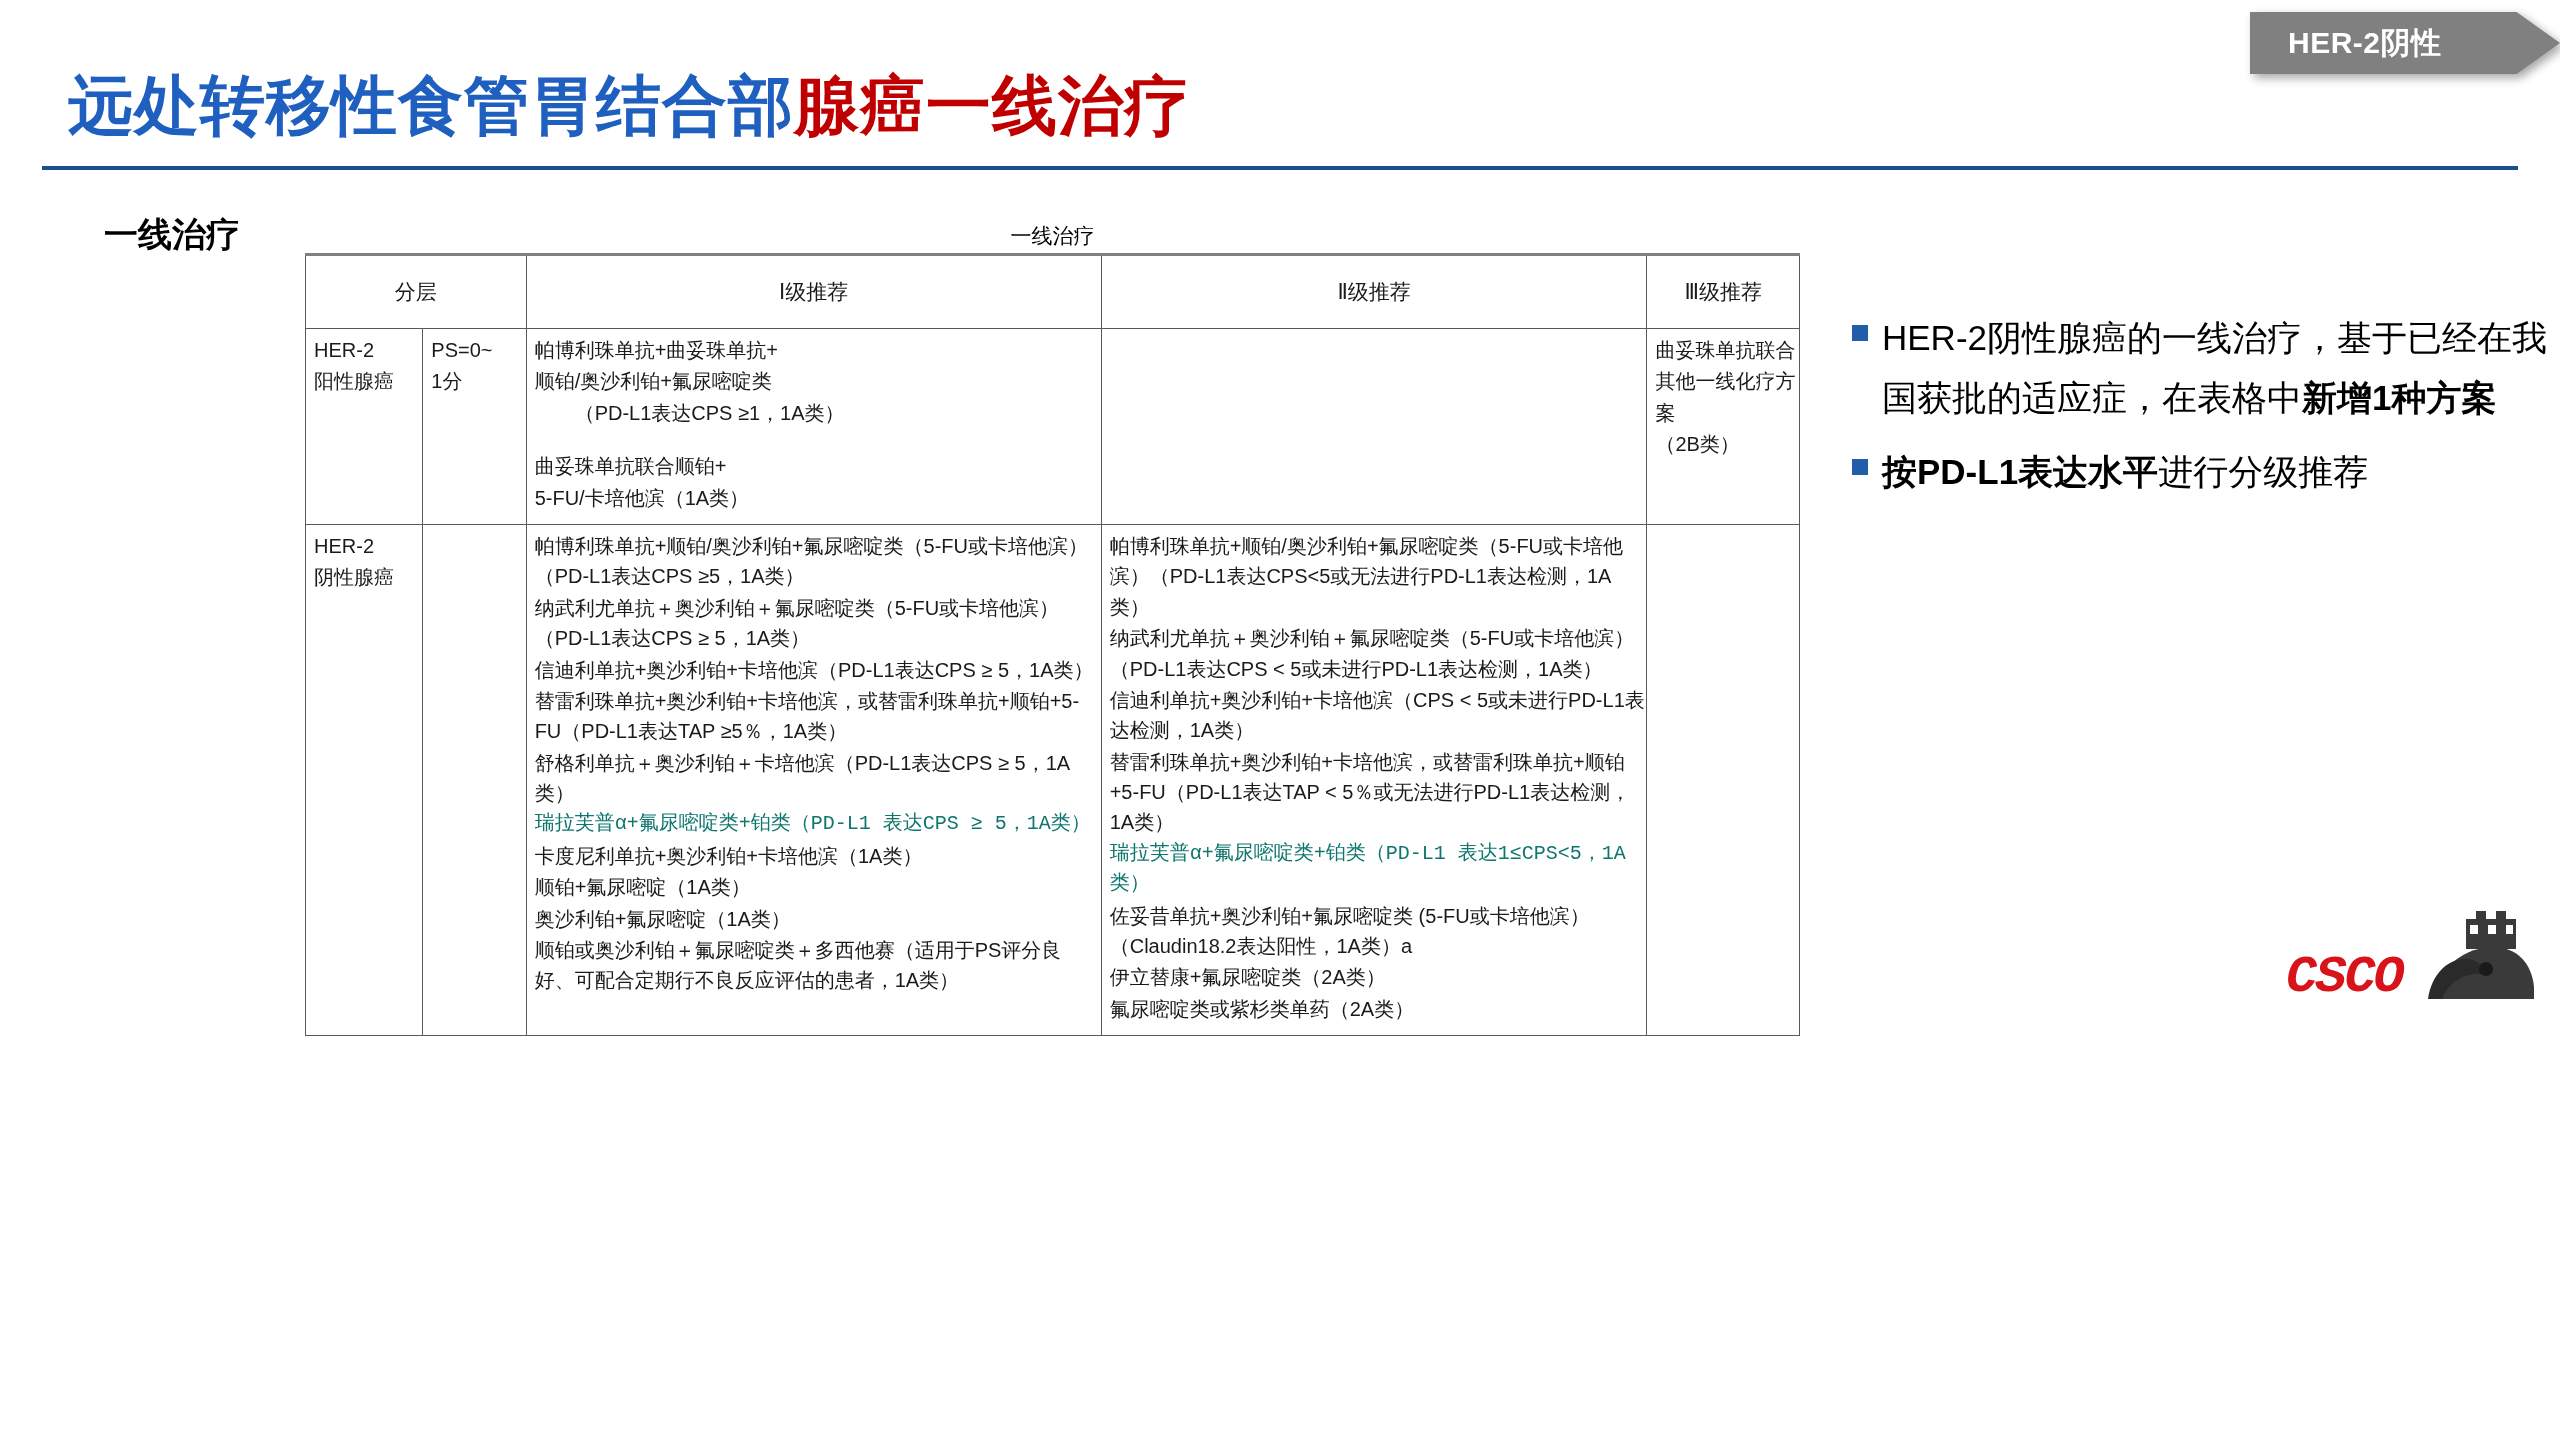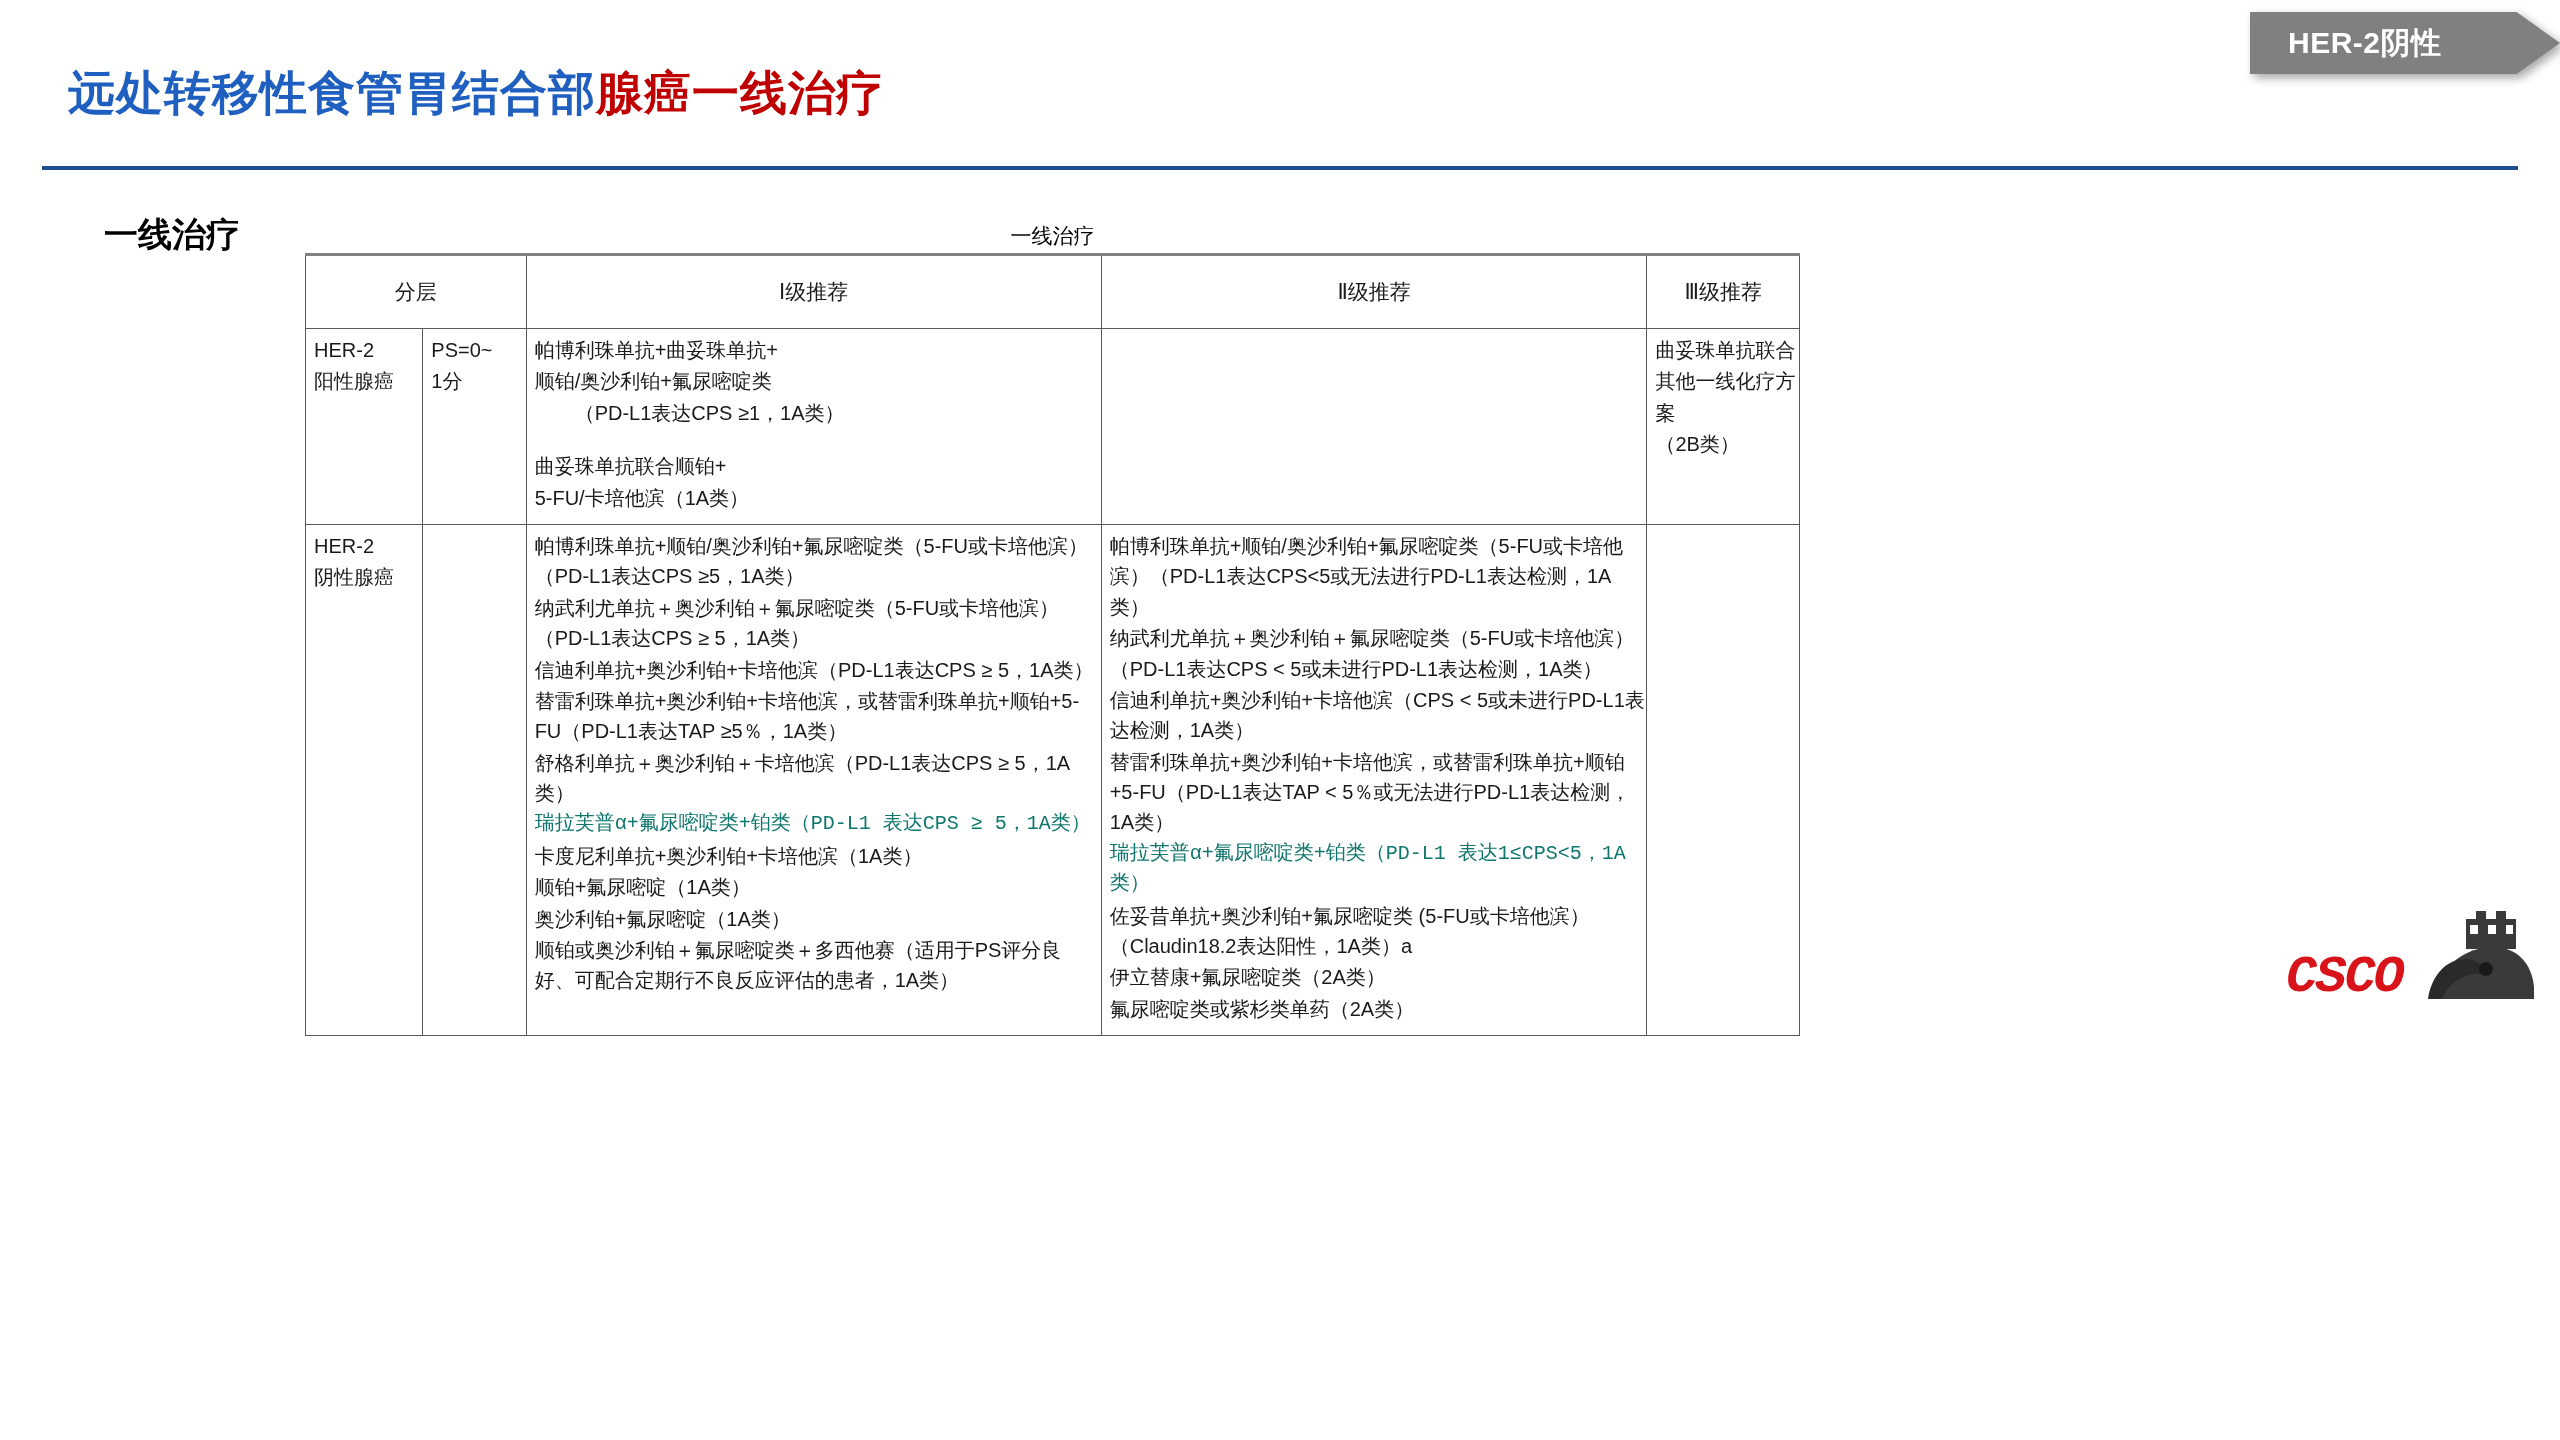--- a/index.html
+++ b/index.html
@@ -38,21 +38,21 @@
     font-weight: 700;
     letter-spacing: 0.5px;
     padding-left: 38px;
     white-space: nowrap;
   }
 
   
   .title {
     position: absolute;
     left: 68px; top: 62px;
-    font-size: 47px;
+    font-size: 65px;
     font-weight: 700;
     letter-spacing: 1px;
     white-space: nowrap;
   }
   .title .blue { color: #1f5fbf; }
   .title .red  { color: #c00000; }
 
   .title-rule {
     position: absolute;
     left: 42px; top: 166px;
@@ -251,20 +251,30 @@
               <div class="item">佐妥昔单抗+奥沙利铂+氟尿嘧啶类 (5-FU或卡培他滨）（Claudin18.2表达阳性，1A类）a</div>
               <div class="item">伊立替康+氟尿嘧啶类（2A类）</div>
               <div class="item">氟尿嘧啶类或紫杉类单药（2A类）</div>
             </td>
             <td></td>
           </tr>
         </tbody>
     </table>
   </div>
 
+  <div class="bullets" id="bullets">
+      <div class="bullet">
+        <span class="bullet-marker"></span>
+        <div class="bullet-text"><span>HER-2阴性腺癌的一线治疗，基于已经在我国获批的适应症，在表格中</span><b>新增1种方案</b></div>
+      </div>
+      <div class="bullet">
+        <span class="bullet-marker"></span>
+        <div class="bullet-text"><b>按PD-L1表达水平</b><span>进行分级推荐</span></div>
+      </div>
+    </div>
 
   <div class="logo">
     <svg width="262" height="118" viewBox="0 0 262 118">
       <g fill="#3a3a3a">
         <path d="M150 96 C160 62, 186 44, 214 44 C236 44, 252 60, 254 84 L254 96 Z"></path>
         <path d="M186 46 L186 16 L196 16 L196 8 L206 8 L206 16 L216 16 L216 8 L226 8 L226 16 L236 16 L236 46 Z"></path>
         <path d="M148 96 C152 70, 168 56, 186 56 C196 56, 204 62, 206 72 C190 68, 170 76, 162 96 Z" fill="#2a2a2a"></path>
         <circle cx="206" cy="66" r="7" fill="#1a1a1a"></circle>
       </g>
       <g fill="#ffffff">

